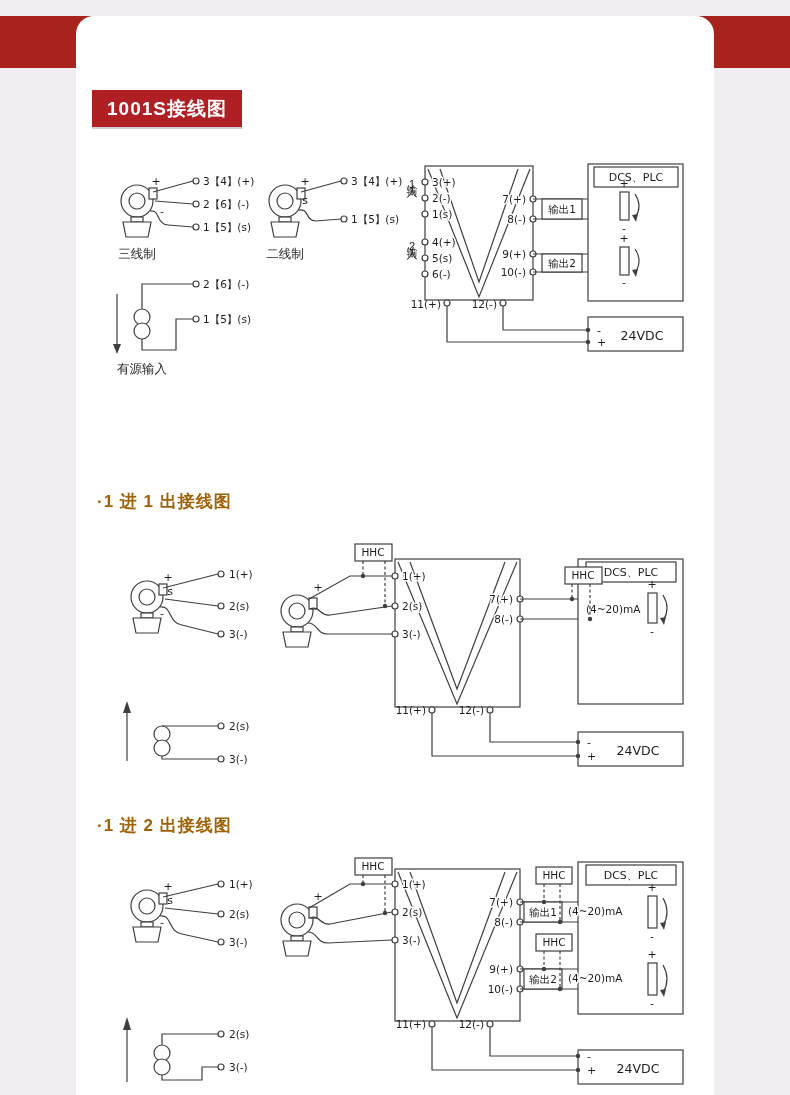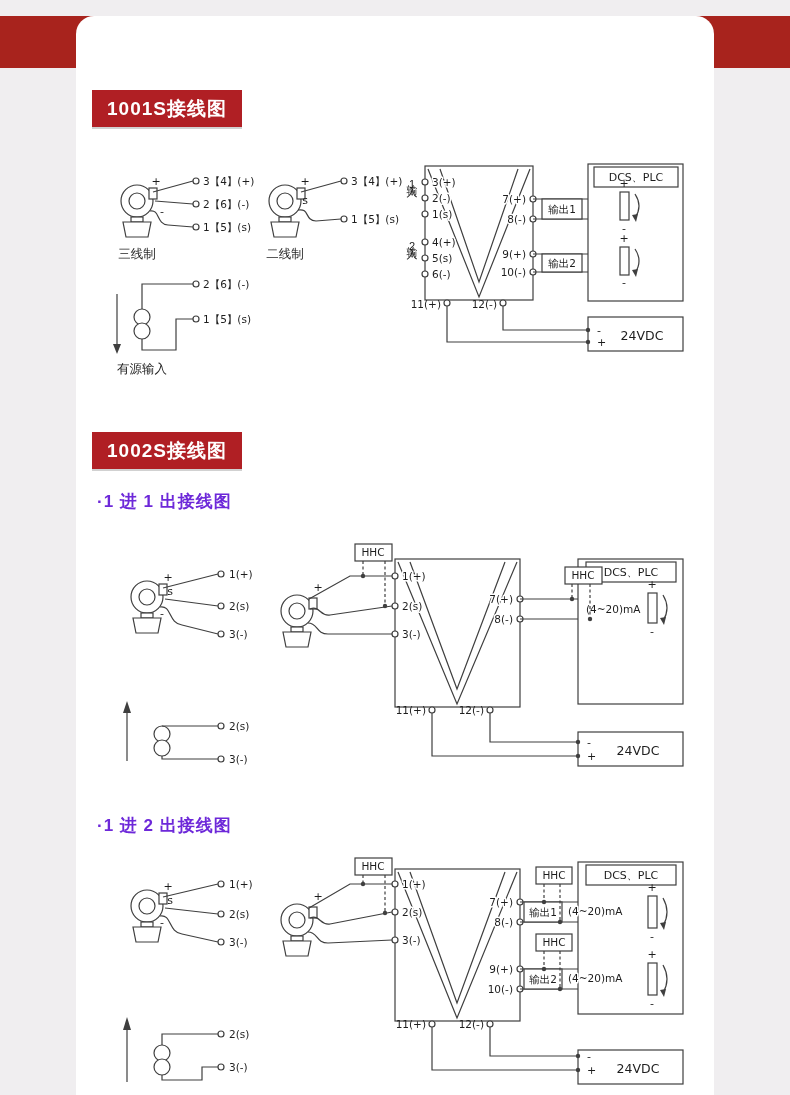--- a/index.html
+++ b/index.html
@@ -2,21 +2,21 @@
 <html><head>
 <meta charset="utf-8">
 <style>
   * { margin:0; padding:0; box-sizing:border-box; }
   html,body { background:#f0eef0; }
   body { font-family:"Liberation Sans","DejaVu Sans",sans-serif; }
   #page { position:relative; width:790px; height:1095px; margin:16px auto; background:#f0eef0; overflow:hidden; }
   .banner { position:absolute; top:0; left:0; width:100%; height:52px; background:#a8231d; }
   .card { position:absolute; left:76px; top:0; width:638px; height:1095px; background:#ffffff; border-radius:18px 18px 0 0; }
   .badge { position:absolute; background:#b01f24; color:#fff; font-weight:bold; font-size:19px; line-height:1; padding:9px 15px; letter-spacing:1px; box-shadow:0 2px 0 rgba(0,0,0,0.18); }
-  .subtitle { position:absolute; font-size:17px; font-weight:600; color:#6d28d9; letter-spacing:1px; }
+  .subtitle { position:absolute; font-size:17px; font-weight:600; color:#a16207; letter-spacing:1px; }
   .vlabel { position:absolute; writing-mode:vertical-rl; text-orientation:upright; font-size:11px; color:#1d1d1d; letter-spacing:1px; line-height:1; }
   svg.diagram { position:absolute; }
   svg text { font-family:"DejaVu Sans",sans-serif; fill:#1d1d1d; }
   .st { stroke:#3f3f3f; stroke-width:1.2; fill:none; }
   .sw { stroke:#3f3f3f; stroke-width:1.2; fill:#ffffff; }
   .sf { fill:#3f3f3f; stroke:none; }
   .dash { stroke-dasharray:3 2.5; }
   .t10 { font-size:10.5px; } .t11 { font-size:11px; } .t12 { font-size:12.5px; }
   .halo { paint-order:stroke; stroke:#ffffff; stroke-width:3px; stroke-linejoin:round; }
 </style>
@@ -157,21 +157,20 @@
       <circle class="sf" cx="498" cy="188" r="2.2"></circle>
       <text class="t11" x="507" y="180">-</text>
       <text class="t11" x="507" y="192">+</text>
       <text class="t12" x="552" y="186" text-anchor="middle">24VDC</text>
     </g>
   </svg>
 
   <div class="vlabel" style="left:406px;top:160px">输入1</div>
   <div class="vlabel" style="left:406px;top:222px">输入2</div>
 
-  <div class="badge" style="left:92px;top:416px">1002S接线图</div>
   <div class="subtitle" style="left:97px;top:474px">·1 进 1 出接线图</div>
 
   <svg class="diagram" style="left:90px;top:523px" width="610" height="255" viewBox="0 0 610 255">
     <g>
       <use href="#xmtr" x="57" y="58"></use>
       <line class="st" x1="73" y1="49" x2="128" y2="35"></line>
       <line class="st" x1="75" y1="60" x2="128" y2="67"></line>
       <path class="st" d="M 70 68 C 82 66 78 84 92 86 L 128 95"></path>
       <circle class="sw" cx="131" cy="35" r="3"></circle>
         <circle class="sw" cx="131" cy="67" r="3"></circle>

